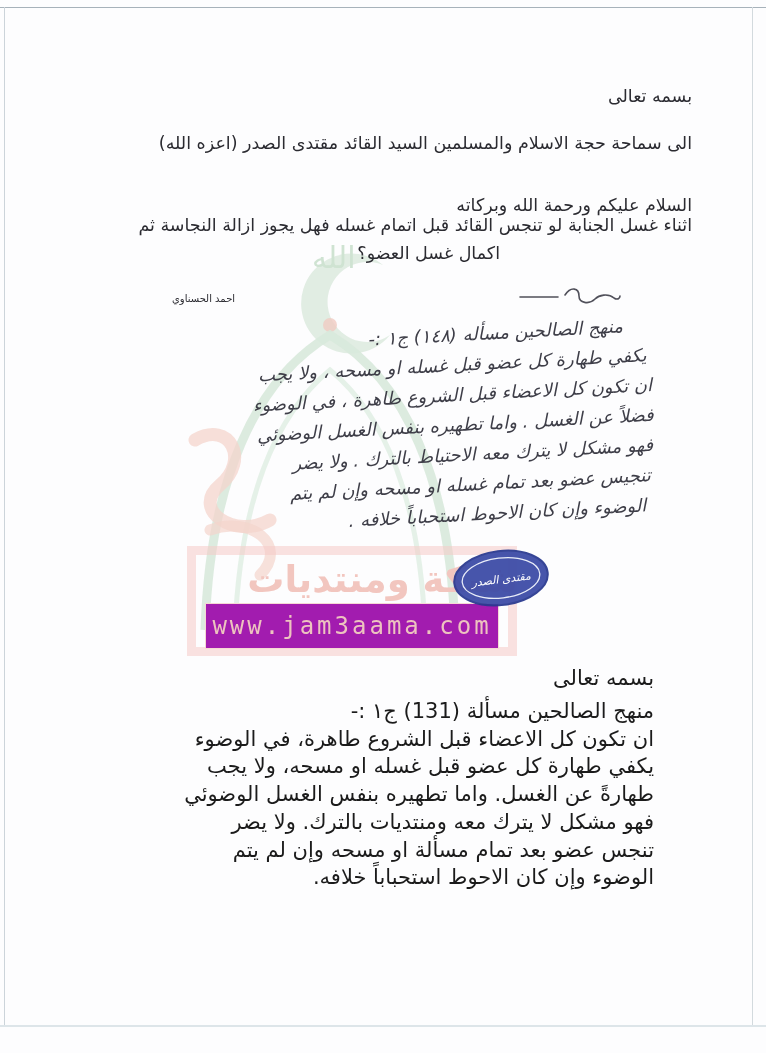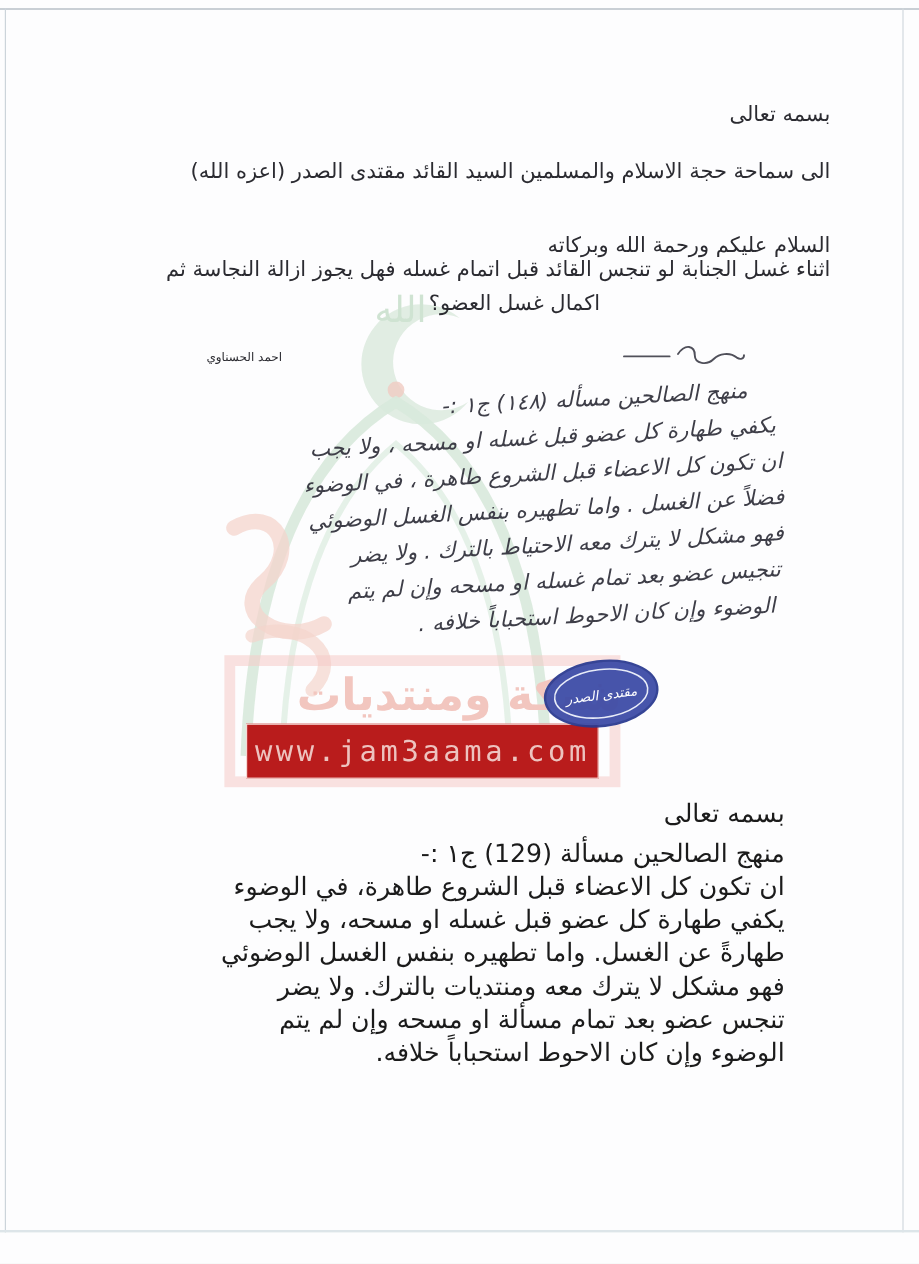--- a/index.html
+++ b/index.html
@@ -46,21 +46,21 @@
     position:absolute;left:187px;top:546px;width:312px;height:92px;
     border:9px solid rgba(245,203,198,0.55);background:transparent;
   }
   .wm-site-name{
     position:absolute;right:248px;top:558px;
     direction:rtl;white-space:nowrap;
     font-size:37px;font-weight:bold;color:#f2c6bf;letter-spacing:1px;
   }
   .wm-url-box{
     position:absolute;left:205px;top:603px;width:292px;height:44px;
-    background:#b91c1c;border:1px solid #f6d8d4;
+    background:#a21caf;border:1px solid #f6d8d4;
     display:flex;align-items:center;justify-content:center;
   }
   .wm-url{
     font-family:"DejaVu Sans Mono",monospace;
     font-size:24px;color:#edc3bf;letter-spacing:3px;white-space:nowrap;
   }
 
   .stamp{position:absolute;left:452px;top:549px;transform:rotate(-7deg);}
 
   .transcription-basmala{
@@ -122,21 +122,21 @@
   </div>
 
   <svg class="stamp" width="98" height="58" viewBox="0 0 98 58">
     <ellipse cx="49" cy="29" rx="47" ry="27" fill="#3c4ba6" stroke="#2a3a90" stroke-width="2" opacity="0.94"></ellipse>
     <ellipse cx="49" cy="29" rx="39" ry="20" fill="none" stroke="#e8ecf8" stroke-width="1.3"></ellipse>
     <text x="49" y="34" text-anchor="middle" font-size="11" fill="#ffffff" font-family="DejaVu Sans, sans-serif" font-style="italic">مقتدى الصدر</text>
   </svg>
 
   <div class="transcription-basmala">بسمه تعالى</div>
   <div class="transcription">
-    <div class="tr-line">منهج الصالحين مسألة (129) ج١ :-</div>
+    <div class="tr-line">منهج الصالحين مسألة (131) ج١ :-</div>
     <div class="tr-line">ان تكون كل الاعضاء قبل الشروع طاهرة، في الوضوء</div>
     <div class="tr-line">يكفي طهارة كل عضو قبل غسله او مسحه، ولا يجب</div>
     <div class="tr-line">طهارةً عن الغسل. واما تطهيره بنفس الغسل الوضوئي</div>
     <div class="tr-line">فهو مشكل لا يترك معه ومنتديات بالترك. ولا يضر</div>
     <div class="tr-line">تنجس عضو بعد تمام مسألة او مسحه وإن لم يتم</div>
     <div class="tr-line">الوضوء وإن كان الاحوط استحباباً خلافه.</div>
   </div>
 
 </div>
 

